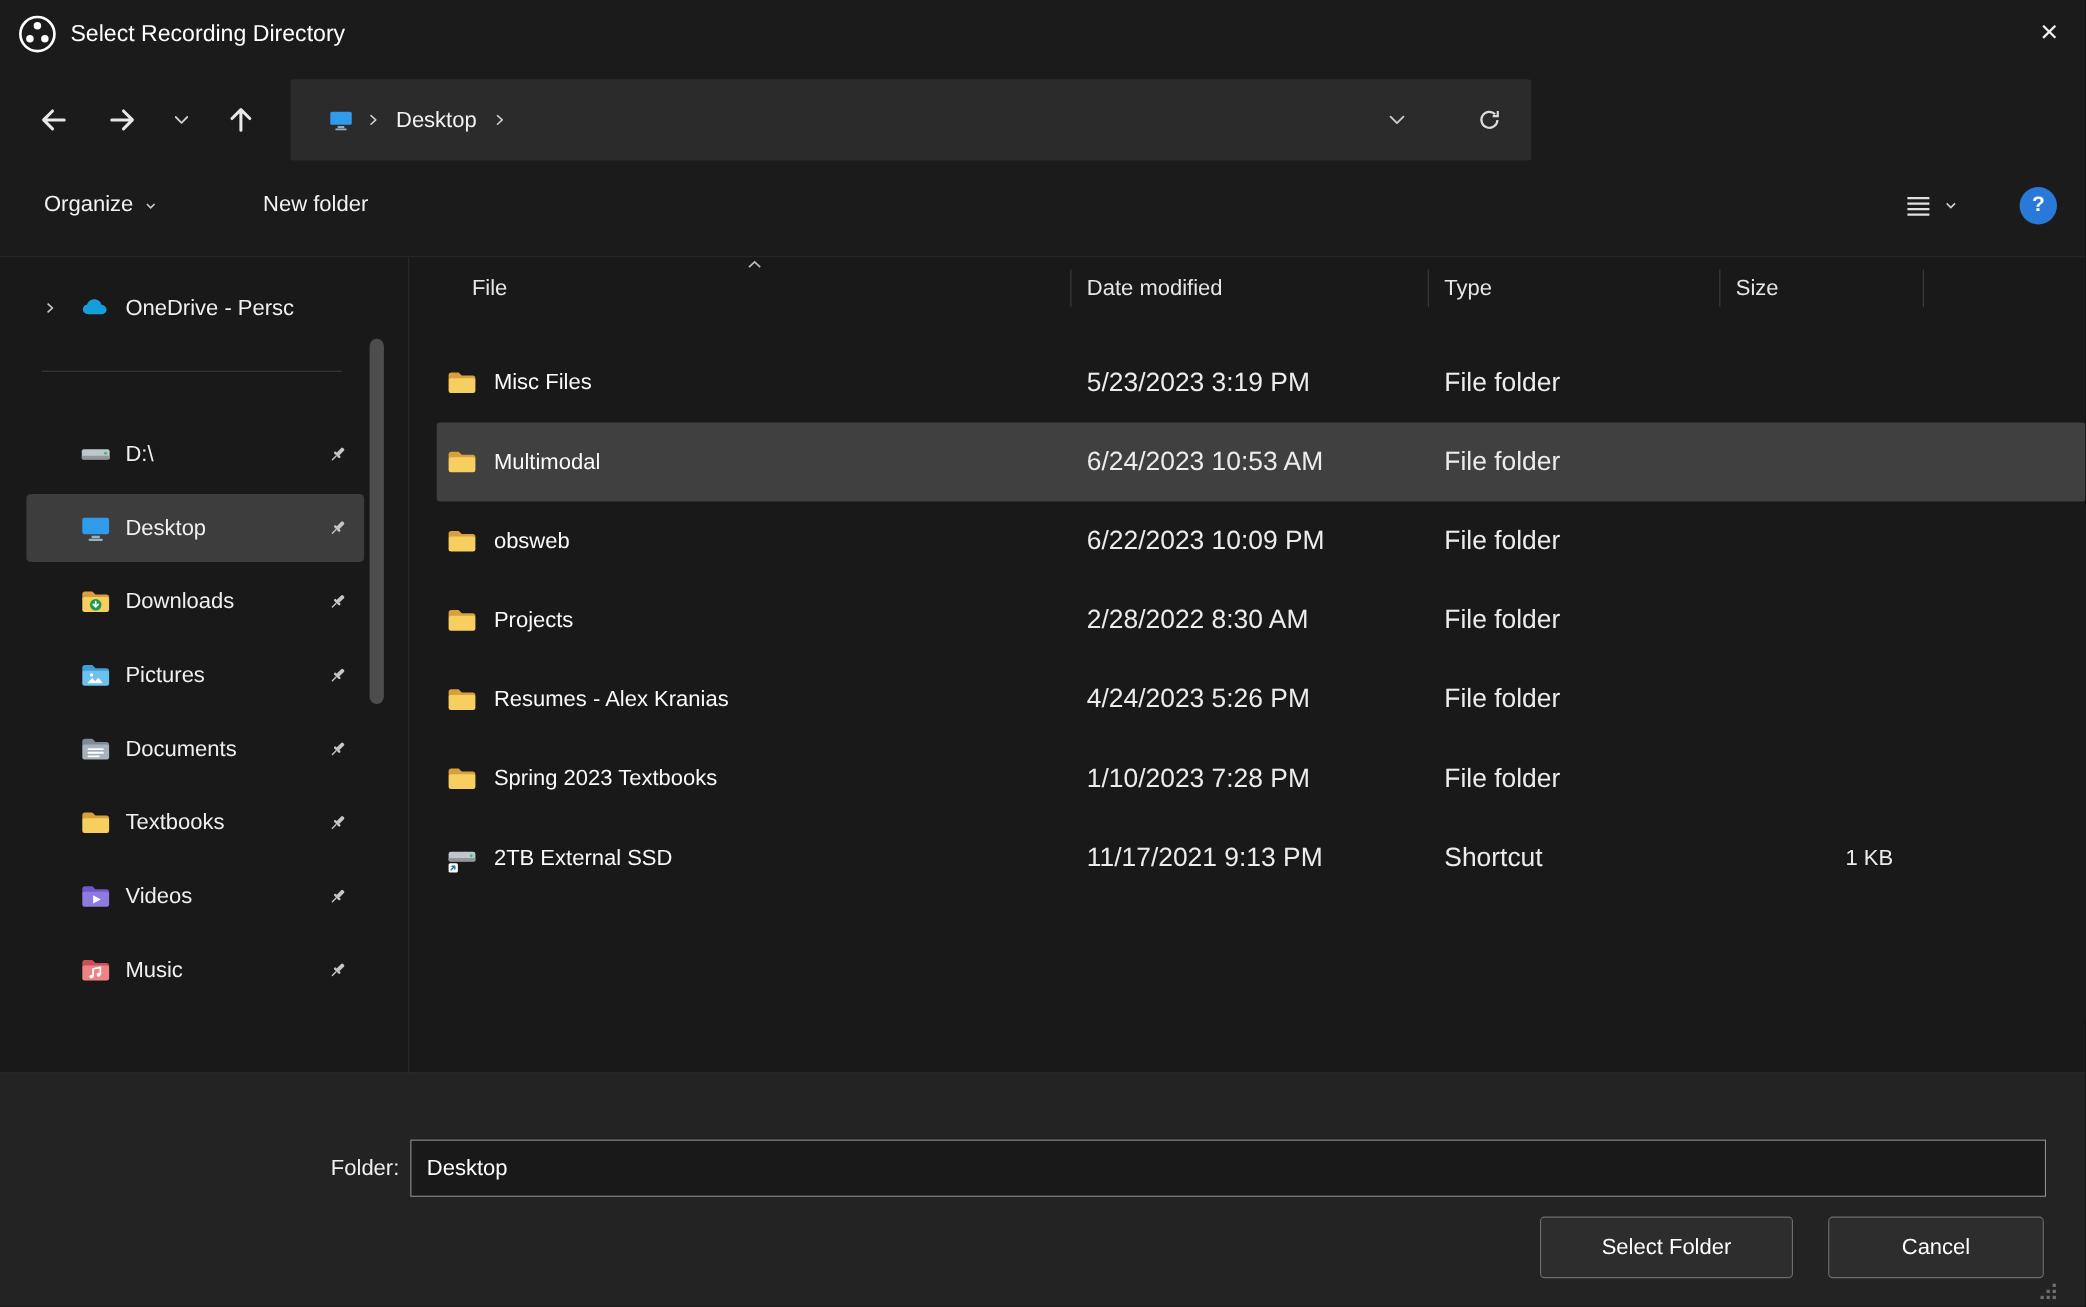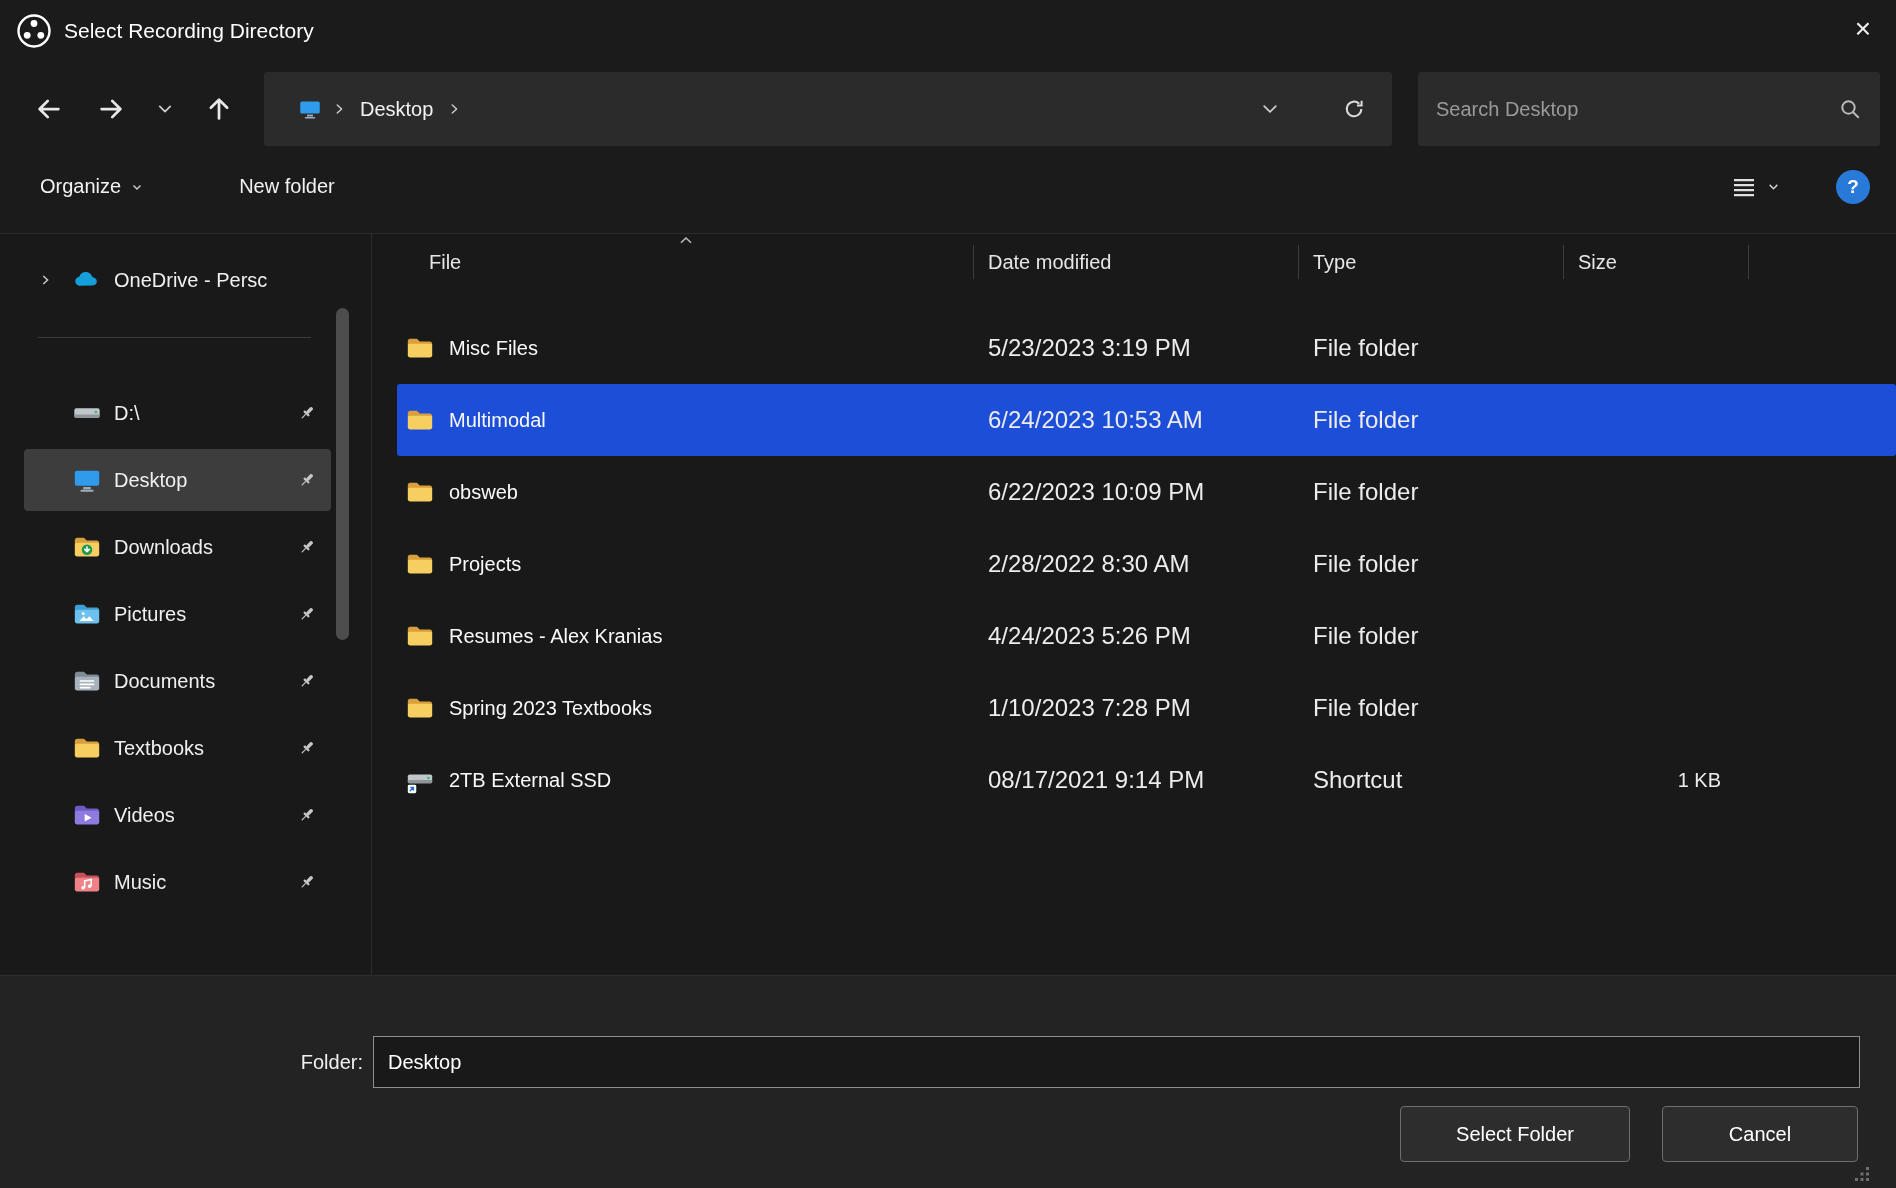--- a/index.html
+++ b/index.html
@@ -59,21 +59,21 @@
   .side-sep { height:1px; background:#3a3a3a; margin:26px 60px 44px 22px; }
   .sb-thumb { position:absolute; left:320px; top:74px; width:13px; height:332px; background:#4d4d4d; border-radius:7px; cursor:pointer; }
 
   .filearea { position:absolute; left:357px; top:0; right:0; bottom:0; }
   .lheader { display:grid; grid-template-columns:577px 325px 265px 185px; margin-left:40px; height:56px; align-items:center; position:relative; }
   .hcell { font-size:20px; color:#e6e6e6; padding-left:14px; border-right:1px solid #3d3d3d; height:34px; line-height:34px; cursor:pointer; }
   .hcell.first { padding-left:32px; }
   .sort-ind { position:absolute; top:2px; left:282px; display:flex; }
   .rows { margin-left:40px; margin-top:22px; }
   .frow { display:grid; grid-template-columns:577px 325px 265px 185px; height:72px; align-items:center; border-radius:3px; cursor:pointer; }
-  .frow.selected { background:#1d4ed8; }
+  .frow.selected { background:#404040; }
   .fname { display:flex; align-items:center; padding-left:8px; gap:14px; font-size:20px; color:#fafafa; overflow:hidden; white-space:nowrap; }
   .fdate, .ftype { font-size:24px; color:#ececec; padding-left:14px; }
   .fsize { font-size:20px; color:#ececec; text-align:right; padding-right:28px; }
   .fic { display:flex; flex:0 0 auto; }
 
   
   .footer { position:absolute; left:0; right:0; top:975px; height:213px; background:#232323; border-top:1px solid #2e2e2e; }
   .folder-label { position:absolute; left:0; top:60px; width:363px; height:52px; line-height:52px; text-align:right; font-size:20px; color:#f0f0f0; }
   .folder-input { position:absolute; left:373px; top:60px; width:1487px; height:52px; background:#191919; border:1px solid #8f8f8f;
                   color:#fff; font-size:20px; padding:0 14px; font-family:inherit; outline:none; }
@@ -149,29 +149,20 @@
           </svg>
       </button>
       <button class="refresh-btn">
         <svg width="24" height="24" viewBox="0 0 24 24">
             <path d="M19.3 12a7.3 7.3 0 1 1-2.1-5.2" fill="none" stroke="#dcdcdc" stroke-width="2"></path>
             <path d="M19.6 3.8v4.7H15" fill="none" stroke="#dcdcdc" stroke-width="2"></path>
           </svg>
       </button>
     </div>
 
-    <div class="searchbox">
-      <input type="text" placeholder="Search Desktop" style="">
-      <span class="search-ic">
-        <svg width="24" height="24" viewBox="0 0 24 24">
-            <circle cx="10.5" cy="10.5" r="6.2" fill="none" stroke="#b9b9b9" stroke-width="2"></circle>
-            <path d="M15.2 15.2l5 5" stroke="#b9b9b9" stroke-width="2" stroke-linecap="round"></path>
-          </svg>
-      </span>
-    </div>
   </div>
 
   <div class="commandbar">
     <button class="cmd-btn cmd-organize">
       <span>Organize</span>
       <svg width="12" height="12" viewBox="0 0 12 12">
           <path d="M2.5 4.5L6 8l3.5-3.5" fill="none" stroke="#cfcfcf" stroke-width="1.4"></path>
         </svg>
     </button>
     <button class="cmd-btn">
@@ -498,21 +489,21 @@
               <svg width="30" height="30" viewBox="0 0 32 32">
                   <rect x="3" y="10" width="26" height="9.5" rx="2" fill="#c0c6cc"></rect>
                   <rect x="3" y="16" width="26" height="3.5" rx="1.2" fill="#8f969c"></rect>
                   <circle cx="25" cy="13.8" r="1.4" fill="#39c25f"></circle>
                   <rect x="3" y="21" width="9" height="9" rx="1.5" fill="#fff"></rect>
                   <path d="M5.5 27.5l3.5-3.5m0 0H6.3m2.7 0v2.7" stroke="#1b6fd0" stroke-width="1.4" fill="none" stroke-linecap="round" stroke-linejoin="round"></path>
                 </svg>
             </span>
             <span>2TB External SSD</span>
           </div>
-          <div class="fdate">08/17/2021 9:14 PM</div>
+          <div class="fdate">11/17/2021 9:13 PM</div>
           <div class="ftype">Shortcut</div>
           <div class="fsize">1 KB</div>
         </div>
 
       </div>
     </div>
   </div>
 
   <div class="footer">
     <div class="folder-label">Folder:</div>

